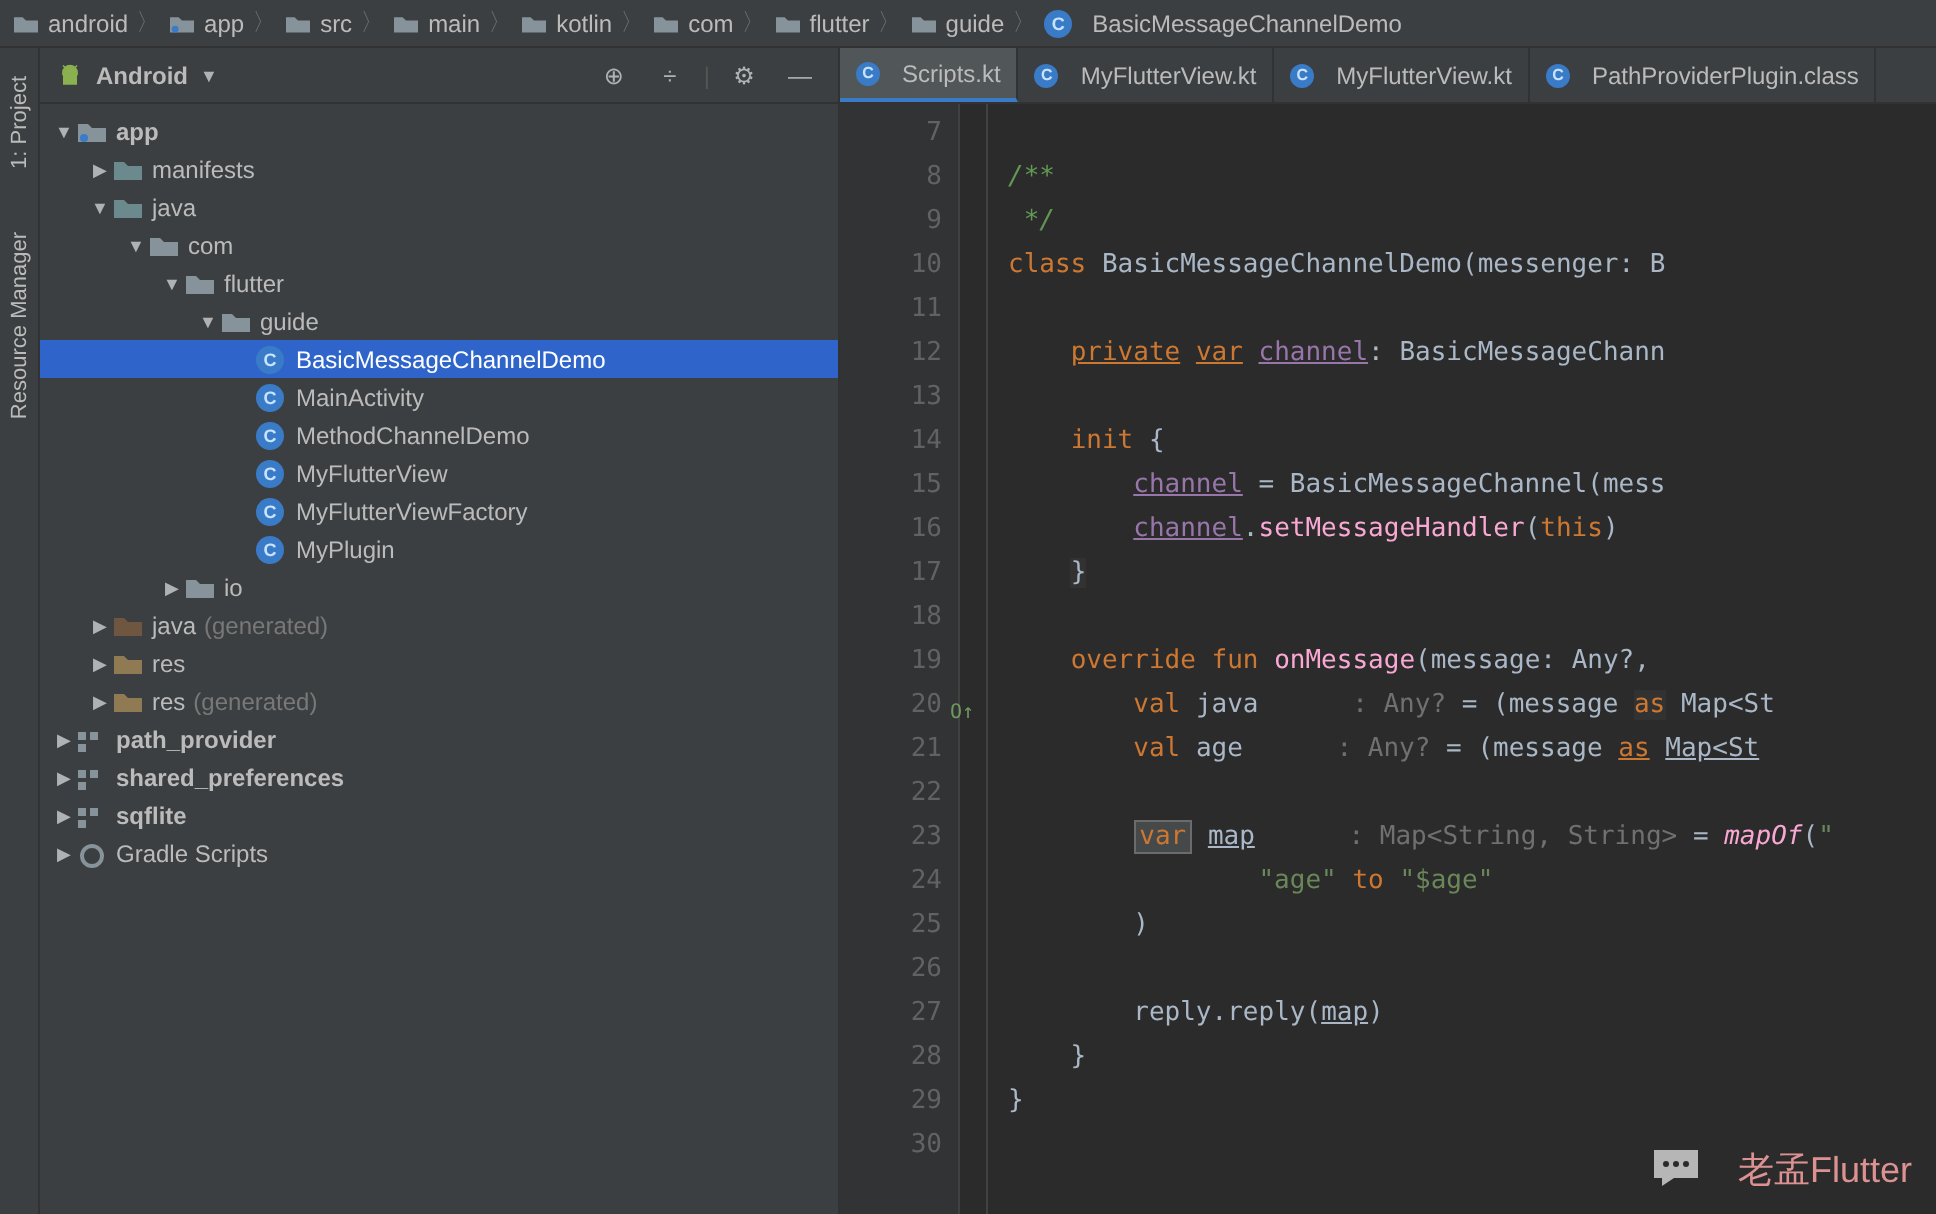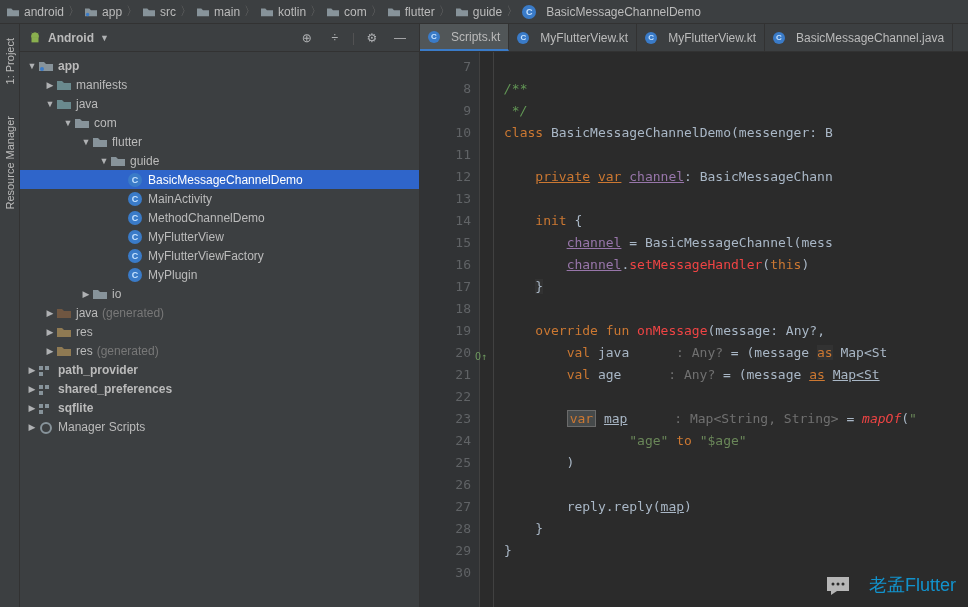--- a/index.html
+++ b/index.html
@@ -180,33 +180,33 @@
   line-height: 22px;
   overflow: hidden;
 }
 .code-line { height: 22px; white-space: pre; color: #a9b7c6; }
 .kw { color: #cc7832; }
 .kw-u { color: #cc7832; text-decoration: underline; }
 .comment { color: #629755; font-style: italic; }
 .str { color: #6a8759; }
 .ident { color: #a9b7c6; }
 .field-u { color: #9876aa; text-decoration: underline; }
-.func { color: #ef4444; text-align: right; }
+.func { color: #f9a8d4; text-align: right; }
 .type-hint { color: #707070; margin-left: 39px; }
 .this-kw { color: #cc7832; }
 .highlight-bg { background: #323232; }
 .var-box { background: #45494a; border: 1px solid #6b6b6b; padding: 0 2px; }
 .watermark {
   position: absolute;
   right: 12px;
   bottom: 10px;
   display: flex;
-  align-items: flex-end;
+  align-items: flex-start;
   gap: 18px;
-  color: #0ea5e9;
+  color: #fca5a5;
   font-size: 18px;
   opacity: 0.85;
 }
 .watermark .chat-icon {
   width: 26px; height: 22px;
 }
 .dropdown-caret { font-size: 9px; color: #afb1b3; }
 </style>
 </head>
 <body>
@@ -451,42 +451,42 @@
           </span>
         <span class="label" style="font-weight:bold">sqflite</span>
       </div>
       <div class="tree-row" style="padding-left:6px">
         <span class="chevron">▶</span>
         <span class="tree-icon">
             <svg viewBox="0 0 16 14">
               <circle cx="8" cy="8" r="5" fill="none" stroke="#87939a" stroke-width="2"></circle>
             </svg>
           </span>
-        <span class="label">Manager Scripts</span>
+        <span class="label">Gradle Scripts</span>
       </div>
     </div>
   </div>
 
   <div class="editor-area">
     <div class="editor-tabs">
       <div class="editor-tab active">
         <span class="class-icon" style="width:12px;height:12px;font-size:8px">C</span>
         <span>Scripts.kt</span>
       </div>
       <div class="editor-tab">
         <span class="class-icon" style="width:12px;height:12px;font-size:8px">C</span>
         <span>MyFlutterView.kt</span>
       </div>
       <div class="editor-tab">
         <span class="class-icon" style="width:12px;height:12px;font-size:8px">C</span>
         <span>MyFlutterView.kt</span>
       </div>
       <div class="editor-tab">
         <span class="class-icon" style="width:12px;height:12px;font-size:8px">C</span>
-        <span>BasicMessageChannel.java</span>
+        <span>PathProviderPlugin.class</span>
       </div>
     </div>
 
     <div class="editor-content">
       <div class="gutter">
         <div class="gutter-line">7</div>
         <div class="gutter-line">8</div>
         <div class="gutter-line">9</div>
         <div class="gutter-line">10</div>
         <div class="gutter-line">11</div>

